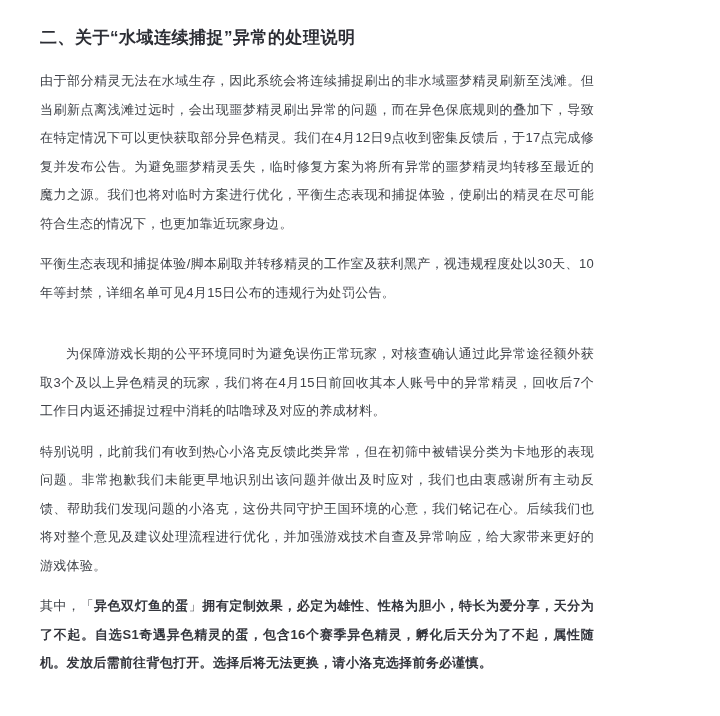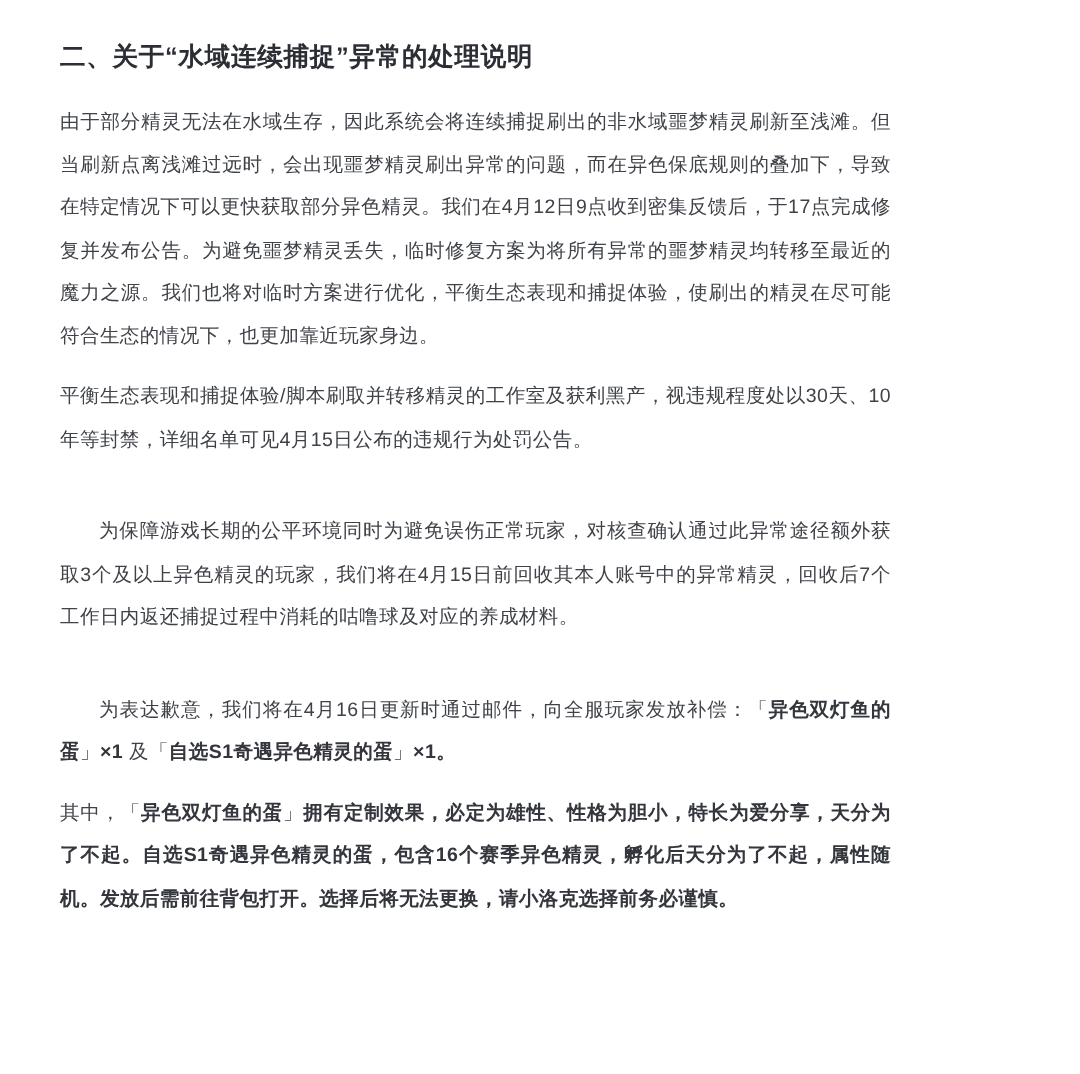--- a/index.html
+++ b/index.html
@@ -47,18 +47,18 @@
 <div class="page">
 
   <h2 class="heading">二、关于“水域连续捕捉”异常的处理说明</h2>
 
   <p class="para"><span>由于部分精灵无法在水域生存，因此系统会将连续捕捉刷出的非水域噩梦精灵刷新至浅滩。但当刷新点离浅滩过远时，会出现噩梦精灵刷出异常的问题，而在异色保底规则的叠加下，导致在特定情况下可以更快获取部分异色精灵。我们在4月12日9点收到密集反馈后，于17点完成修复并发布公告。为避免噩梦精灵丢失，临时修复方案为将所有异常的噩梦精灵均转移至最近的魔力之源。我们也将对临时方案进行优化，平衡生态表现和捕捉体验，使刷出的精灵在尽可能符合生态的情况下，也更加靠近玩家身边。</span></p>
 
   <p class="para"><span>平衡生态表现和捕捉体验/脚本刷取并转移精灵的工作室及获利黑产，视违规程度处以30天、10年等封禁，详细名单可见4月15日公布的违规行为处罚公告。</span></p>
 
   <p class="para indent"><span>为保障游戏长期的公平环境同时为避免误伤正常玩家，对核查确认通过此异常途径额外获取3个及以上异色精灵的玩家，我们将在4月15日前回收其本人账号中的异常精灵，回收后7个工作日内返还捕捉过程中消耗的咕噜球及对应的养成材料。</span></p>
 
+  <p class="para"><span>特别说明，此前我们有收到热心小洛克反馈此类异常，但在初筛中被错误分类为卡地形的表现问题。非常抱歉我们未能更早地识别出该问题并做出及时应对，我们也由衷感谢所有主动反馈、帮助我们发现问题的小洛克，这份共同守护王国环境的心意，我们铭记在心。后续我们也将对整个意见及建议处理流程进行优化，并加强游戏技术自查及异常响应，给大家带来更好的游戏体验。</span></p>
 
-  <p class="para indent"><span>为表达歉意，我们将在4月16日更新时通过邮件，向全服玩家发放补偿：「</span><span class="b">异色双灯鱼的蛋</span><span>」</span><span class="b">×1</span><span> 及「</span><span class="b">自选S1奇遇异色精灵的蛋</span><span>」</span><span class="b">×1。</span></p>
 
   <p class="para"><span>其中，「</span><span class="b">异色双灯鱼的蛋</span><span>」</span><span class="b">拥有定制效果，必定为雄性、性格为胆小，特长为爱分享，天分为了不起。自选S1奇遇异色精灵的蛋，包含16个赛季异色精灵，孵化后天分为了不起，属性随机。发放后需前往背包打开。选择后将无法更换，请小洛克选择前务必谨慎。</span></p>
 
 </div>
 
 </body></html>

